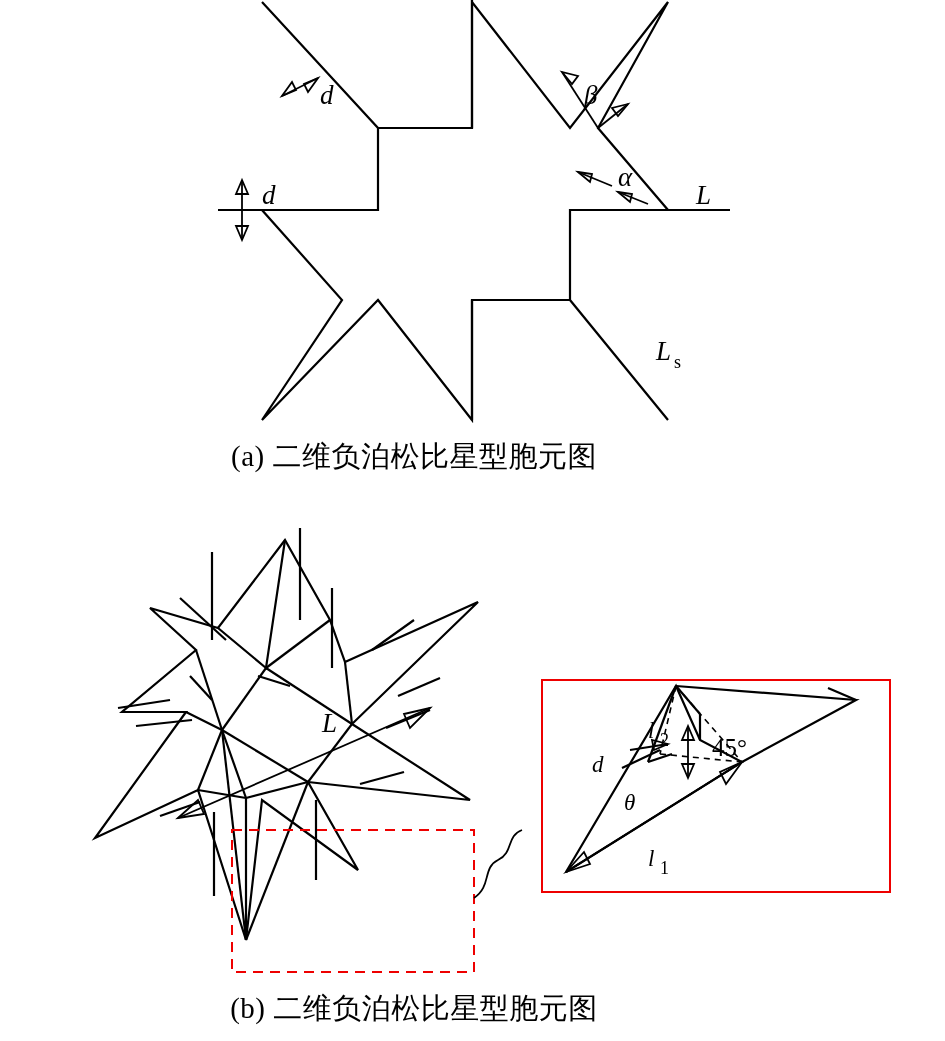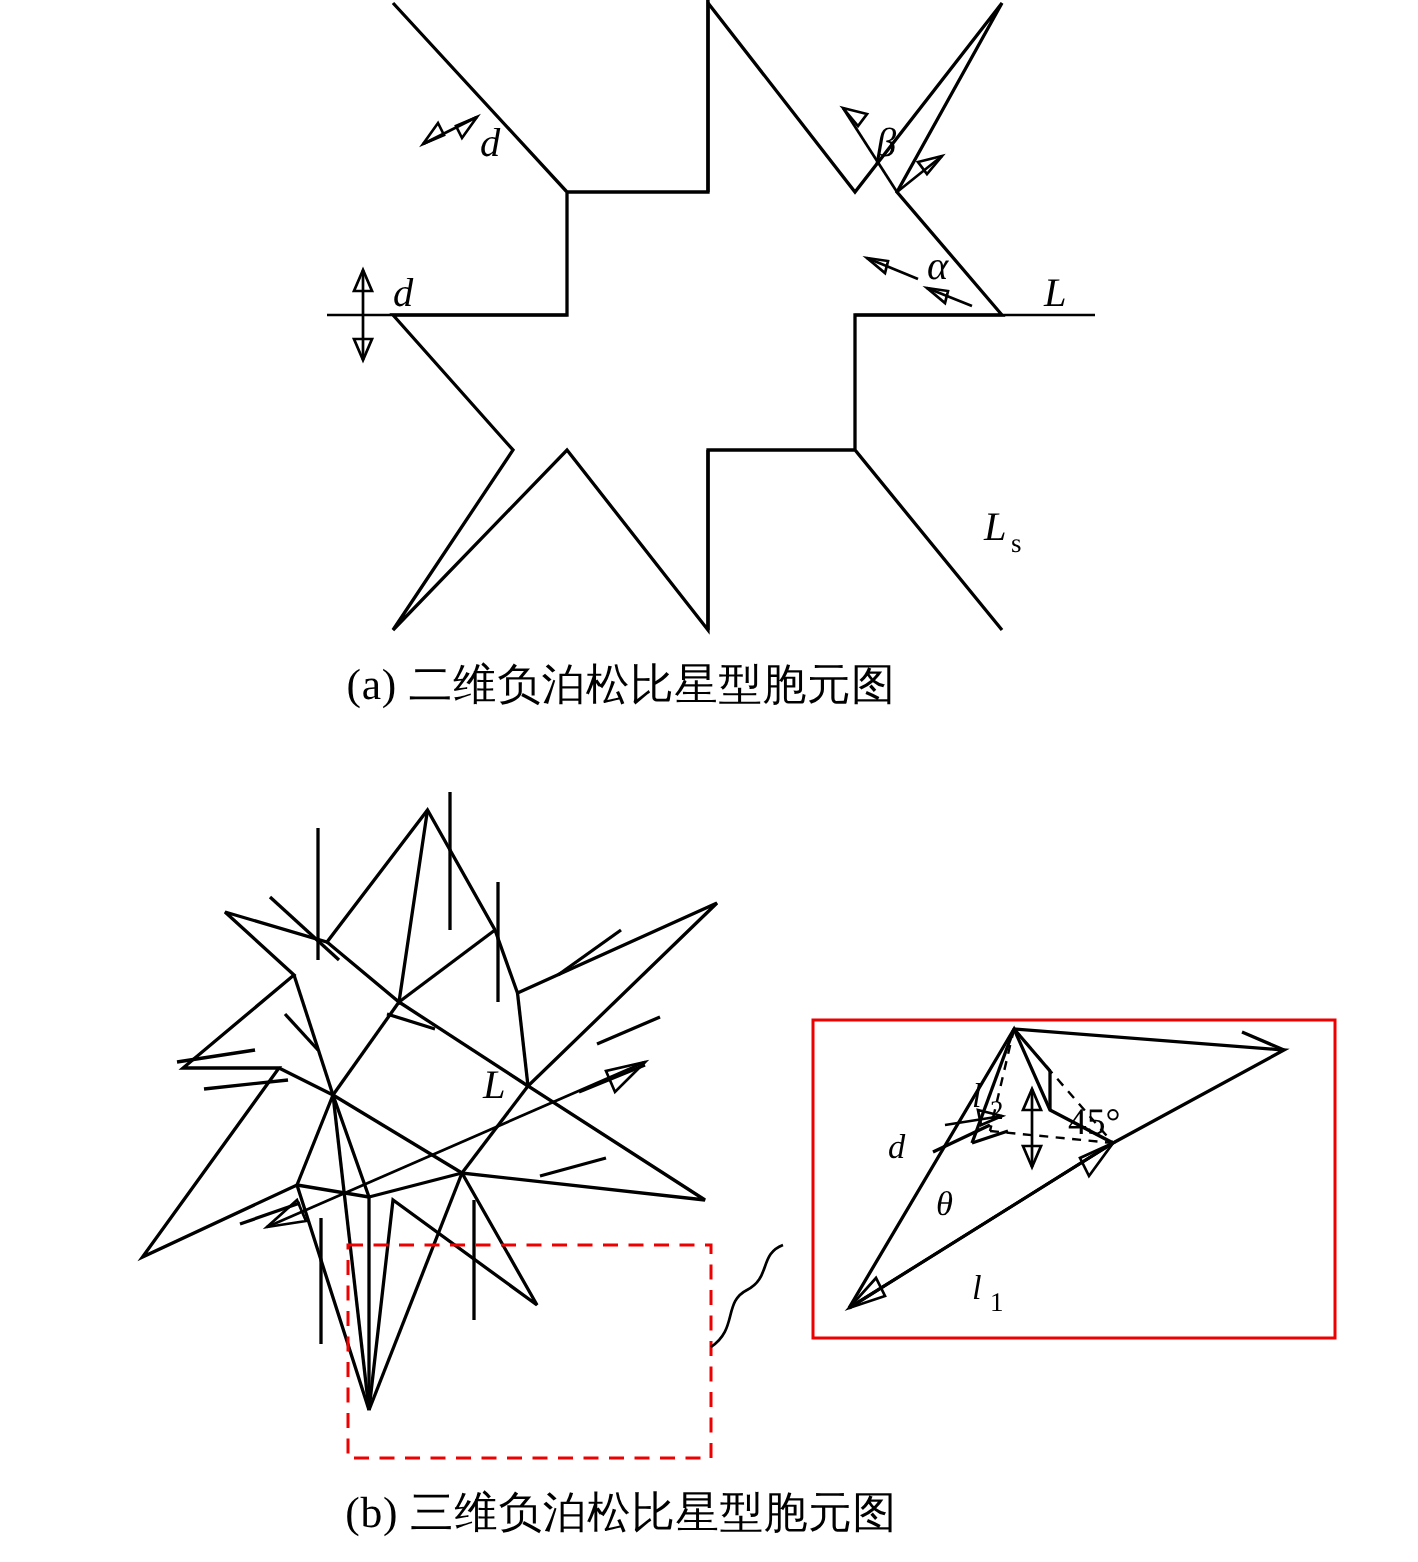--- a/index.html
+++ b/index.html
@@ -286,16 +286,16 @@
 
       <text class="lbl-sm" x="648" y="238">l</text>
       <text class="lbl-sub" x="660" y="246">2</text>
       <text class="lbl-sm" x="592" y="272">d</text>
       <text class="lbl-sm" x="624" y="310">θ</text>
       <text class="lbl-sm" x="648" y="366">l</text>
       <text class="lbl-sub" x="660" y="374">1</text>
       <text class="lbl-plain" x="712" y="256">45°</text>
     </svg>
 
-    <div class="panel-caption" id="caption-b">(b) 三维负泊松比星型胞元图</div>
+    <div class="panel-caption" id="caption-b">(b) 二维负泊松比星型胞元图</div>
   </div>
 
 </div>
 
 </body></html>

